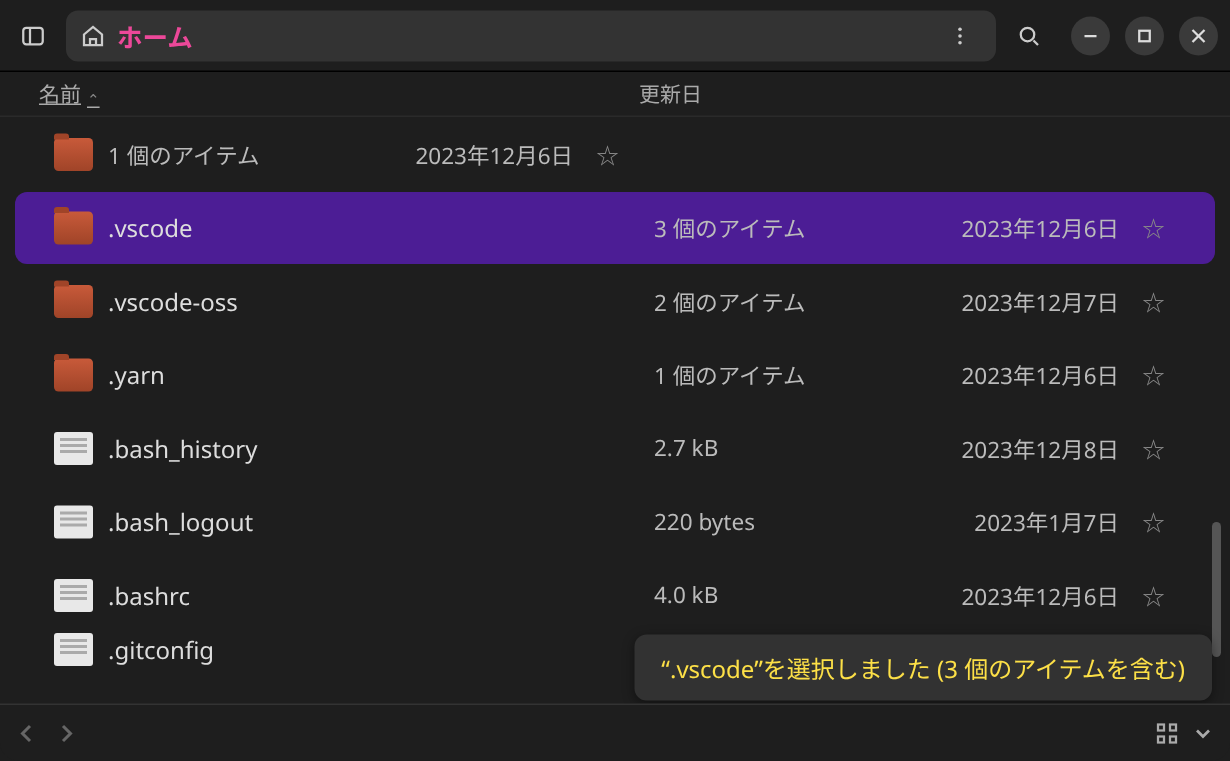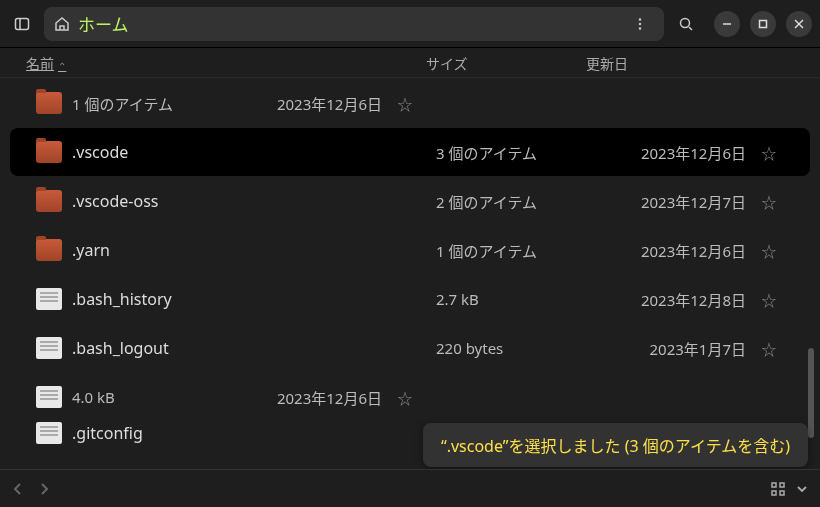--- a/index.html
+++ b/index.html
@@ -1,35 +1,35 @@
 <!DOCTYPE html>
 <html><head>
 <meta charset="utf-8">
 <style>
 * { margin: 0; padding: 0; box-sizing: border-box; font-family: "Noto Sans", "Noto Sans CJK JP", sans-serif; }
 body { width: 820px; height: 507px; background: #1e1e1e; color: #ddd; overflow: hidden; border-radius: 12px; position: relative; }
 .titlebar { height: 48px; display: flex; align-items: center; padding: 0 8px; gap: 8px; border-bottom: 1px solid #000; }
 .tb-left { display: flex; align-items: center; gap: 8px; }
 .tb-icon-btn { width: 28px; height: 28px; border-radius: 6px; display: flex; align-items: center; justify-content: center; cursor: pointer; color: #ccc; }
 .addressbar { flex: 1; height: 34px; background: #333; border-radius: 8px; display: flex; align-items: center; padding: 0 10px; gap: 8px; }
-.addressbar .title { font-size: 17px; font-weight: 400; color: #bef264; }
+.addressbar .title { font-size: 17px; font-weight: 700; color: #ec4899; }
 .addr-right { margin-left: auto; display: flex; }
 .win-controls { display: flex; gap: 10px; margin-left: 6px; }
 .win-btn { width: 26px; height: 26px; border-radius: 50%; background: #3a3a3a; display: flex; align-items: center; justify-content: center; cursor: pointer; color: #ddd; font-size: 12px; }
 .win-btn.close { background: #3a3a3a; }
 .columns-header { display: flex; align-items: center; height: 30px; padding: 0 26px 0 26px; font-size: 14px; color: #aaa; border-bottom: 1px solid #2a2a2a; }
 .col-name { width: 400px; display: flex; align-items: flex-end; gap: 4px; text-decoration: underline; }
 .col-size { width: 160px; }
 .col-date { flex: 1; }
 .sort-arrow { font-size: 10px; color: #888; }
 .file-list { height: 378px; overflow: hidden; position: relative; }
 .scrollbar { position: absolute; right: 6px; top: 270px; width: 6px; height: 90px; background: #555; border-radius: 3px; }
 .row { display: flex; align-items: center; height: 48px; padding: 0 18px 0 26px; font-size: 16px; color: #ddd; border-radius: 8px; margin: 1px 10px; cursor: pointer; }
 .row.partial-bottom { height: 28px; overflow: hidden; align-items: flex-start; }
-.row.selected { background: #000000; }
+.row.selected { background: #4c1d95; }
 .row .icon { width: 26px; height: 22px; margin-right: 10px; flex-shrink: 0; }
 .row .name { width: 364px; white-space: nowrap; overflow: hidden; text-overflow: ellipsis; }
 .row .size { width: 160px; color: #bbb; font-size: 15px; }
 .row .date { width: 150px; color: #bbb; font-size: 15px; text-align: right; }
 .row .star { width: 30px; text-align: center; color: #888; font-size: 15px; margin-left: 8px; }
 .folder-icon { background: linear-gradient(#c85a3a, #a04428); border-radius: 3px; position: relative; }
 .folder-icon::before { content: ""; position: absolute; top: -3px; left: 0; width: 10px; height: 4px; background: #a04428; border-radius: 2px 2px 0 0; }
 .file-icon { background: #e8e8e8; border-radius: 2px; position: relative; }
 .file-icon::after { content: ""; position: absolute; top: 4px; left: 4px; right: 4px; height: 2px; background: #aaa; box-shadow: 0 4px 0 #aaa, 0 8px 0 #aaa; }
 .toast { position: absolute; bottom: 40px; right: 12px; background: #323232; color: #fde047; padding: 10px 18px; border-radius: 8px; font-size: 16px; box-shadow: 0 2px 8px rgba(0,0,0,.4); }
@@ -92,21 +92,20 @@
         </svg>
     </div>
   </div>
 </div>
 
 <div class="columns-header">
   <div class="col-name">
     <span>名前</span>
     <span class="sort-arrow">⌃</span>
   </div>
-  <div class="col-size">サイズ</div>
   <div class="col-date">更新日</div>
 </div>
 
 <div class="file-list">
   <div id="rows">
       <div class="row">
         <div class="icon folder-icon"></div>
         <div class="size">1 個のアイテム</div>
         <div class="date">2023年12月6日</div>
         <div class="star">☆</div>
@@ -141,20 +140,21 @@
       </div>
       <div class="row">
         <div class="icon file-icon"></div>
         <div class="name">.bash_logout</div>
         <div class="size">220 bytes</div>
         <div class="date">2023年1月7日</div>
         <div class="star">☆</div>
       </div>
       <div class="row">
         <div class="icon file-icon"></div>
+        <div class="name">.bashrc</div>
         <div class="size">4.0 kB</div>
         <div class="date">2023年12月6日</div>
         <div class="star">☆</div>
       </div>
       <div class="row partial-bottom">
         <div class="icon file-icon"></div>
         <div class="name">.gitconfig</div>
         <div class="size"></div>
         <div class="date"></div>
         <div class="star">☆</div>

